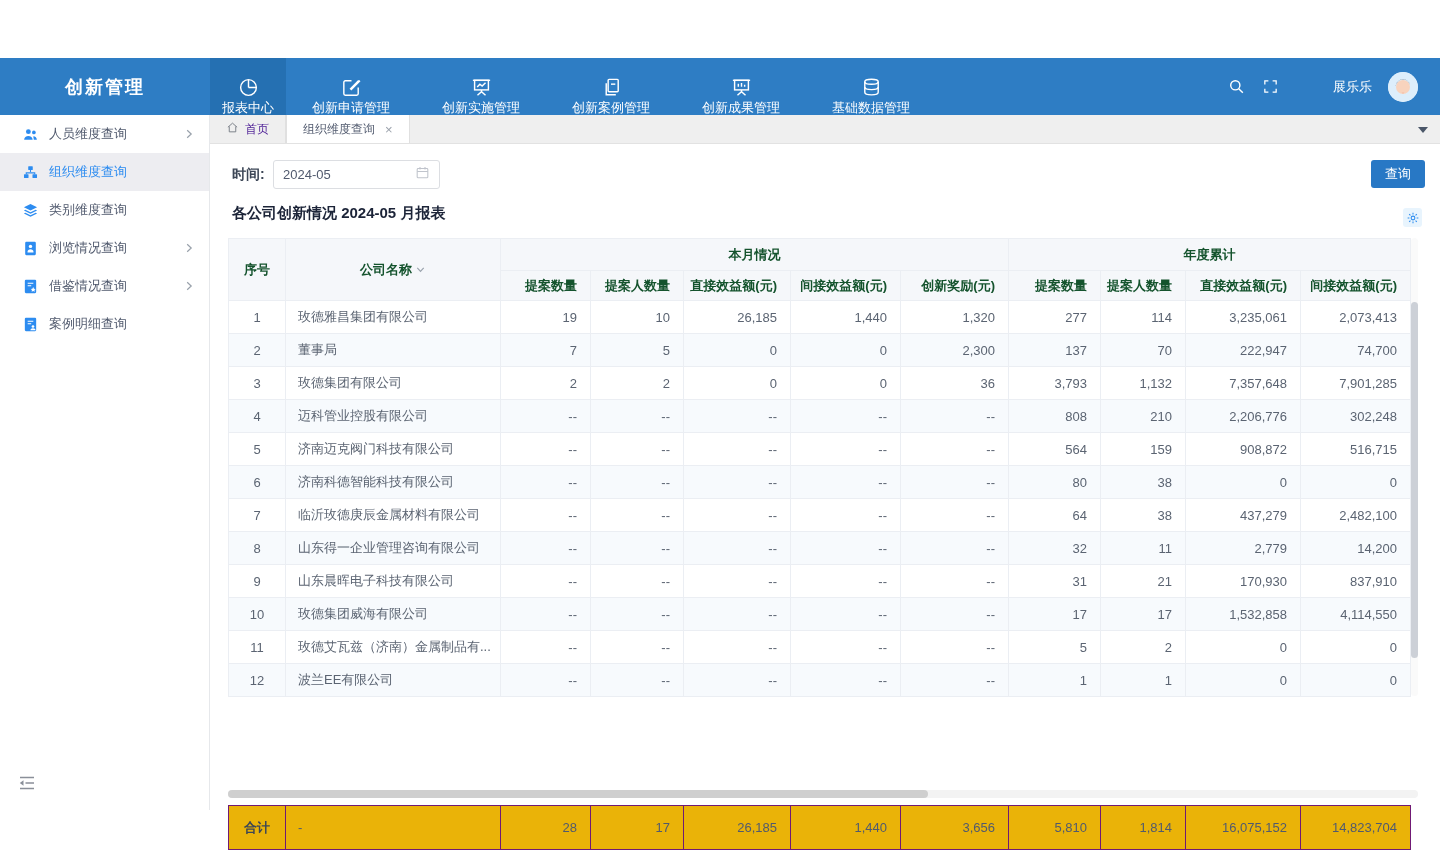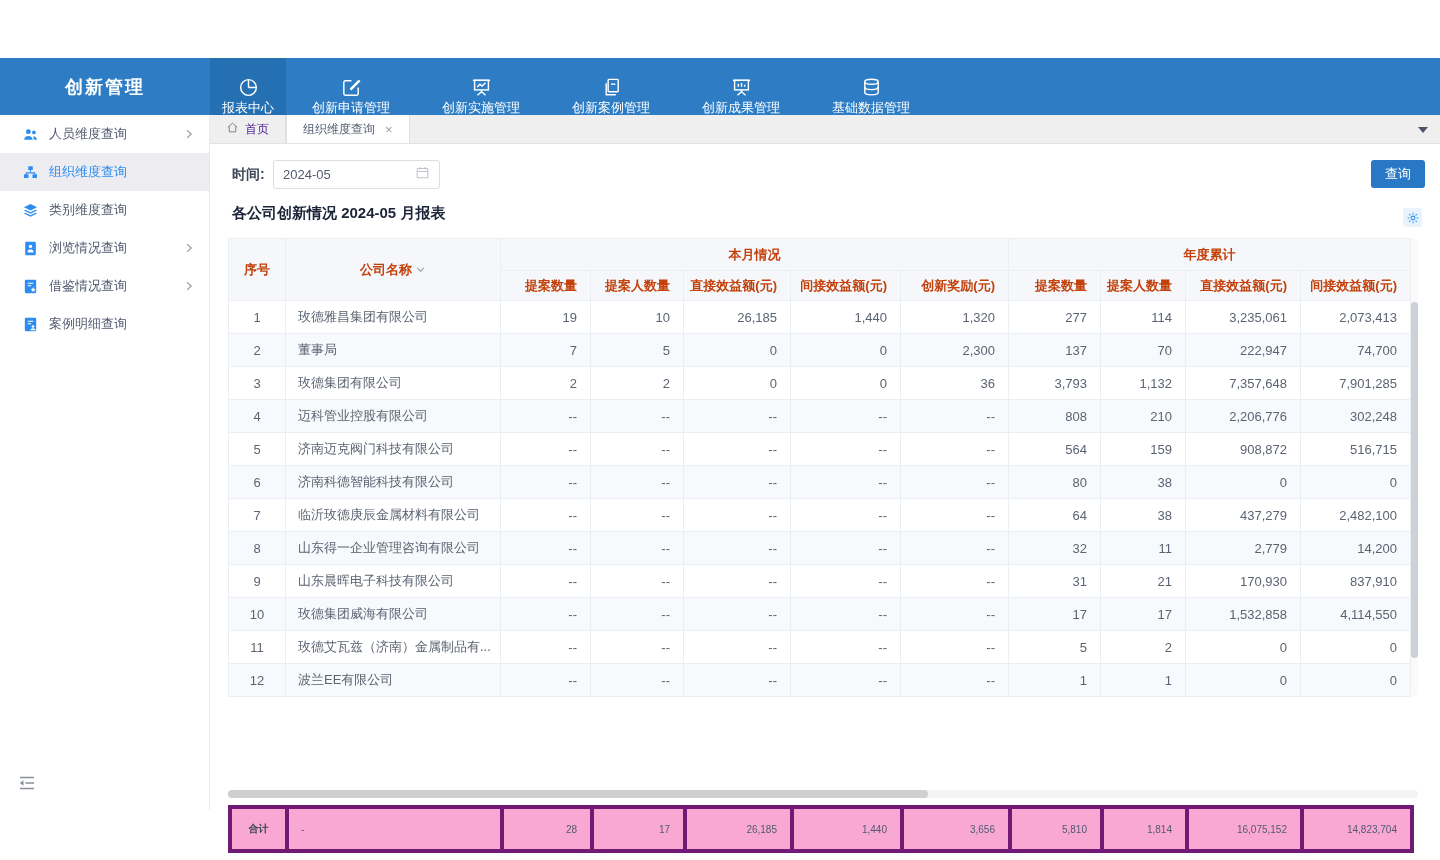--- a/index.html
+++ b/index.html
@@ -42,39 +42,39 @@
   .date-input { position:absolute; left:63px; top:16px; width:167px; height:29px; border:1px solid #dcdee2; border-radius:3px; background:#fff; display:flex; align-items:center; padding:0 9px; cursor:pointer; }
   .date-input .dval { flex:1; font-size:13px; color:#515a6e; }
   .query-btn { position:absolute; left:1161px; top:16px; width:54px; height:28px; background:#2878c5; color:#fff; font-size:13px; border:none; border-radius:3px; cursor:pointer; font-family:inherit; }
   .report-title { position:absolute; left:22px; top:60px; font-size:15px; font-weight:bold; color:#1c2438; }
   .gear-btn { position:absolute; left:1193px; top:64px; width:19px; height:19px; background:#e8f4fd; border-radius:3px; display:flex; align-items:center; justify-content:center; cursor:pointer; }
 
   
   .table-wrap { position:absolute; left:18px; top:94px; width:1183px; }
   table.grid { border-collapse:collapse; table-layout:fixed; width:1182px; }
   table.grid th, table.grid td { border:1px solid #ebeef3; font-weight:normal; overflow:hidden; white-space:nowrap; text-overflow:ellipsis; }
-  table.grid thead th { background:#f5f7fa; color:#c2410c; font-weight:bold; font-size:13px; }
+  table.grid thead th { background:#f5f7fa; color:#14532d; font-weight:bold; font-size:13px; }
   thead tr.gr1 th { height:32px; }
   thead tr.gr2 th { height:30px; }
   tbody td { height:33px; font-size:13px; color:#5b6472; background:#fff; }
   tbody tr.stripe td { background:#f7fafd; }
   .c-center { text-align:center; }
   .c-left { text-align:left; padding-left:12px; }
   .c-num { text-align:right; padding-right:13px; }
   .th-company { text-align:center; cursor:pointer; }
   .th-company svg { vertical-align:-1px; margin-left:3px; }
 
   .hscroll { position:absolute; left:0; top:552px; width:1190px; height:8px; background:#f3f3f3; border-radius:4px; }
   .hscroll .thumb { position:absolute; left:0; top:0; width:700px; height:8px; background:#cfcfcf; border-radius:4px; cursor:pointer; }
   .vscroll { position:absolute; left:1183px; top:0; width:7px; height:458px; background:#fafafa; border-radius:4px; }
   .vscroll .thumb { position:absolute; left:0; top:64px; width:7px; height:356px; background:#ccd0d7; border-radius:4px; cursor:pointer; }
 
   .total-table { position:absolute; left:0; top:567px; }
   table.total { border-collapse:collapse; table-layout:fixed; width:1182px; }
-  table.total td { border:4px solid #701a75; background:#f9a8d4; height:44px; font-size:10px; color:#515a6e; white-space:nowrap; }
+  table.total td { border:1px solid #701a75; background:#eab308; height:44px; font-size:13px; color:#515a6e; white-space:nowrap; }
   table.total td.tlab { text-align:center; font-weight:bold; color:#3c4656; }
 </style>
 </head>
 <body>
 
 <div id="app">
 
   <header class="topbar">
     <div class="logo">创新管理</div>
     <nav class="nav" id="nav-items">
@@ -132,20 +132,42 @@
           <span class="nav-ico">
             <svg width="23" height="23" viewBox="0 0 24 24" fill="none" stroke="#fff" stroke-width="1.5">
               <ellipse cx="12" cy="6" rx="7" ry="2.7"></ellipse>
               <path d="M5 6v5.5c0 1.5 3.1 2.7 7 2.7s7-1.2 7-2.7V6"></path>
               <path d="M5 11.5V17c0 1.5 3.1 2.7 7 2.7s7-1.2 7-2.7v-5.5"></path>
             </svg>
           </span>
           <span class="nav-label">基础数据管理</span>
         </div>
       </nav>
+    <div class="topbar-right">
+      <span class="tb-icon">
+        <svg width="19" height="19" viewBox="0 0 24 24" fill="none" stroke="#fff" stroke-width="1.8">
+            <circle cx="10.5" cy="10.5" r="5.8"></circle>
+            <path d="M14.8 14.8L20 20"></path>
+          </svg>
+      </span>
+      <span class="tb-icon">
+        <svg width="17" height="17" viewBox="0 0 24 24" fill="none" stroke="#fff" stroke-width="1.8">
+            <path d="M4 9V4h5M15 4h5v5M20 15v5h-5M9 20H4v-5"></path>
+          </svg>
+      </span>
+      <span class="username">展乐乐</span>
+      <span class="avatar">
+        <svg width="30" height="30" viewBox="0 0 30 30">
+            <circle cx="15" cy="15" r="15" fill="#ddeefb"></circle>
+            <circle cx="15" cy="15" r="7" fill="#f8d3bd"></circle>
+            <path d="M7.8 14.5a7.2 7.2 0 0 1 14.4 0c0-2.2-1.3-7-7.2-7s-7.2 4.8-7.2 7z" fill="#3c4554"></path>
+            <path d="M13.5 20.5h3l-1.5 1.2z" fill="#f3b9a4"></path>
+          </svg>
+      </span>
+    </div>
   </header>
 
   <div class="tabbar" id="tabbar">
     <div class="tab">
         <span><svg width="13" height="13" viewBox="0 0 24 24" fill="none" stroke="#7a8088" stroke-width="1.8">
             <path d="M3.5 11.5L12 4l8.5 7.5"></path>
             <path d="M6 10v10h12V10"></path>
           </svg></span>
         <span>首页</span>
       </div>

